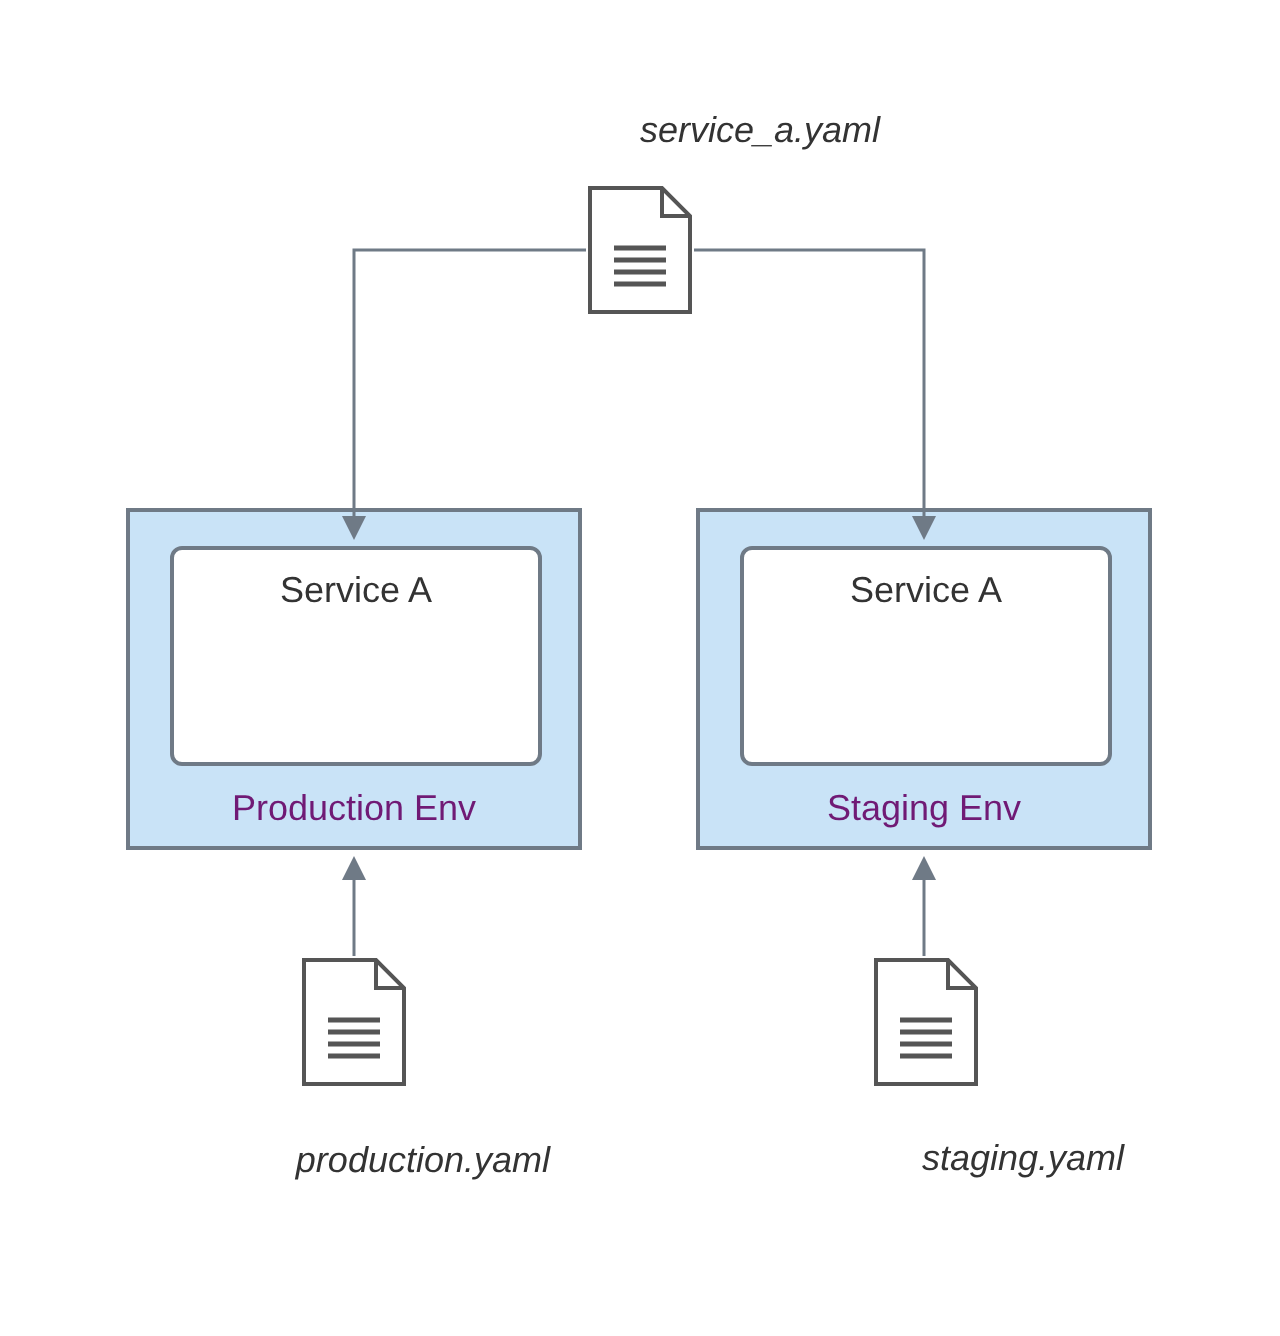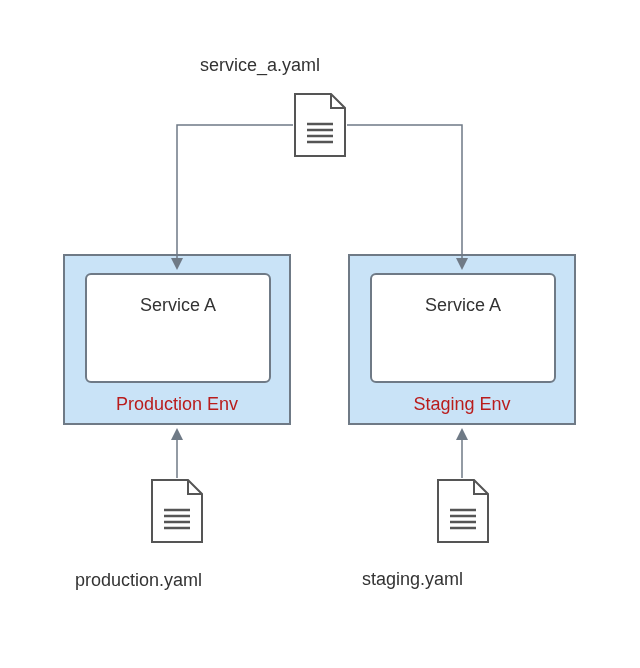--- a/index.html
+++ b/index.html
@@ -8,45 +8,46 @@
     height: 668px;
     background: #ffffff;
     font-family: Arial, Helvetica, sans-serif;
     position: relative;
   }
   svg { display: block; }
   .label {
     position: absolute;
     font-size: 18px;
     color: #333;
-    text-align: left;
+    text-align: right;
+    font-style: italic;
   }
   .env-box {
     position: absolute;
     background: #c9e3f7;
     border: 2px solid #6f7a86;
     box-sizing: border-box;
   }
   .env-label {
     position: absolute;
     bottom: 8px;
     left: 0;
     right: 0;
     font-size: 18px;
-    color: #b91c1c;
+    color: #701a75;
     text-align: center;
   }
   .service-box {
     position: absolute;
     background: #ffffff;
     border: 2px solid #6f7a86;
     border-radius: 6px;
     box-sizing: border-box;
     text-align: center;
-    padding-top: 20px;
+    padding-top: 10px;
     font-size: 18px;
     color: #333;
   }
   .file-icon {
     position: absolute;
     width: 54px;
     height: 66px;
   }
 </style>
 </head>

